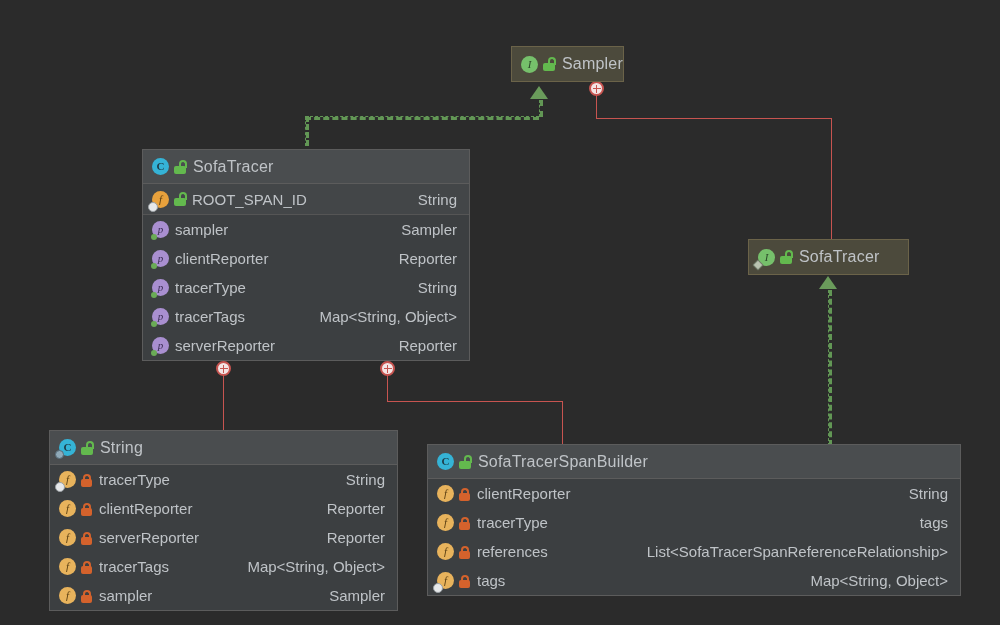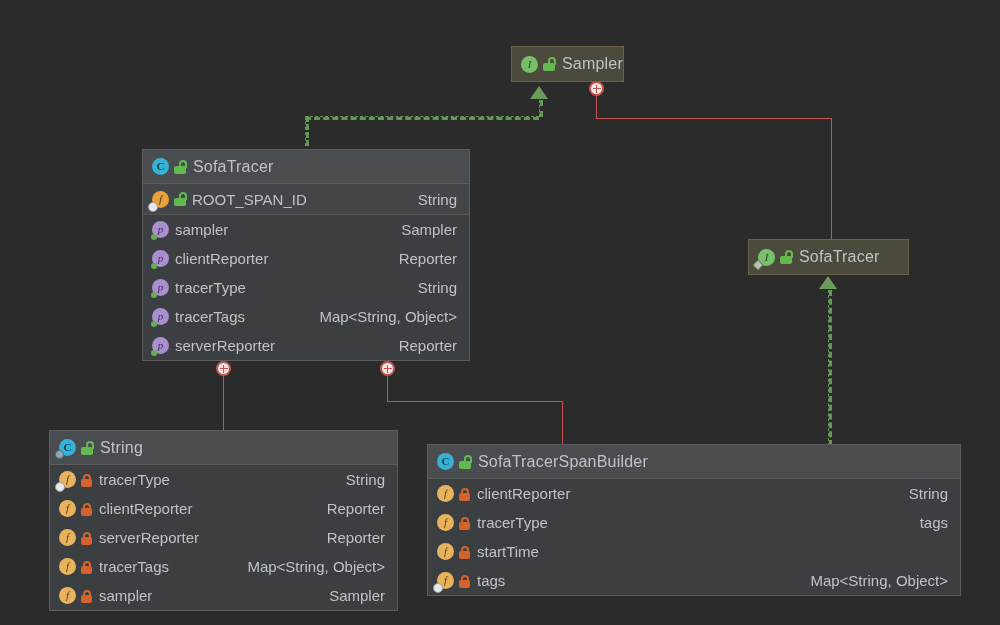--- a/index.html
+++ b/index.html
@@ -370,21 +370,22 @@
         <span class="row-type">tags</span>
       </div>
       <div class="uml-row">
         <span class="ico">
           <span class="ico-circle ico-field">f</span>
         </span>
         <span class="lock closed">
           <span class="shackle"></span>
             <span class="body"></span>
         </span>
-        <span class="row-name">startTime</span>
+        <span class="row-name">references</span>
+        <span class="row-type">List&lt;SofaTracerSpanReferenceRelationship&gt;</span>
       </div>
       <div class="uml-row">
         <span class="ico">
           <span class="ico-circle ico-field">f</span>
             <span class="ico-overlay whitedot"></span>
         </span>
         <span class="lock closed">
           <span class="shackle"></span>
             <span class="body"></span>
         </span>

